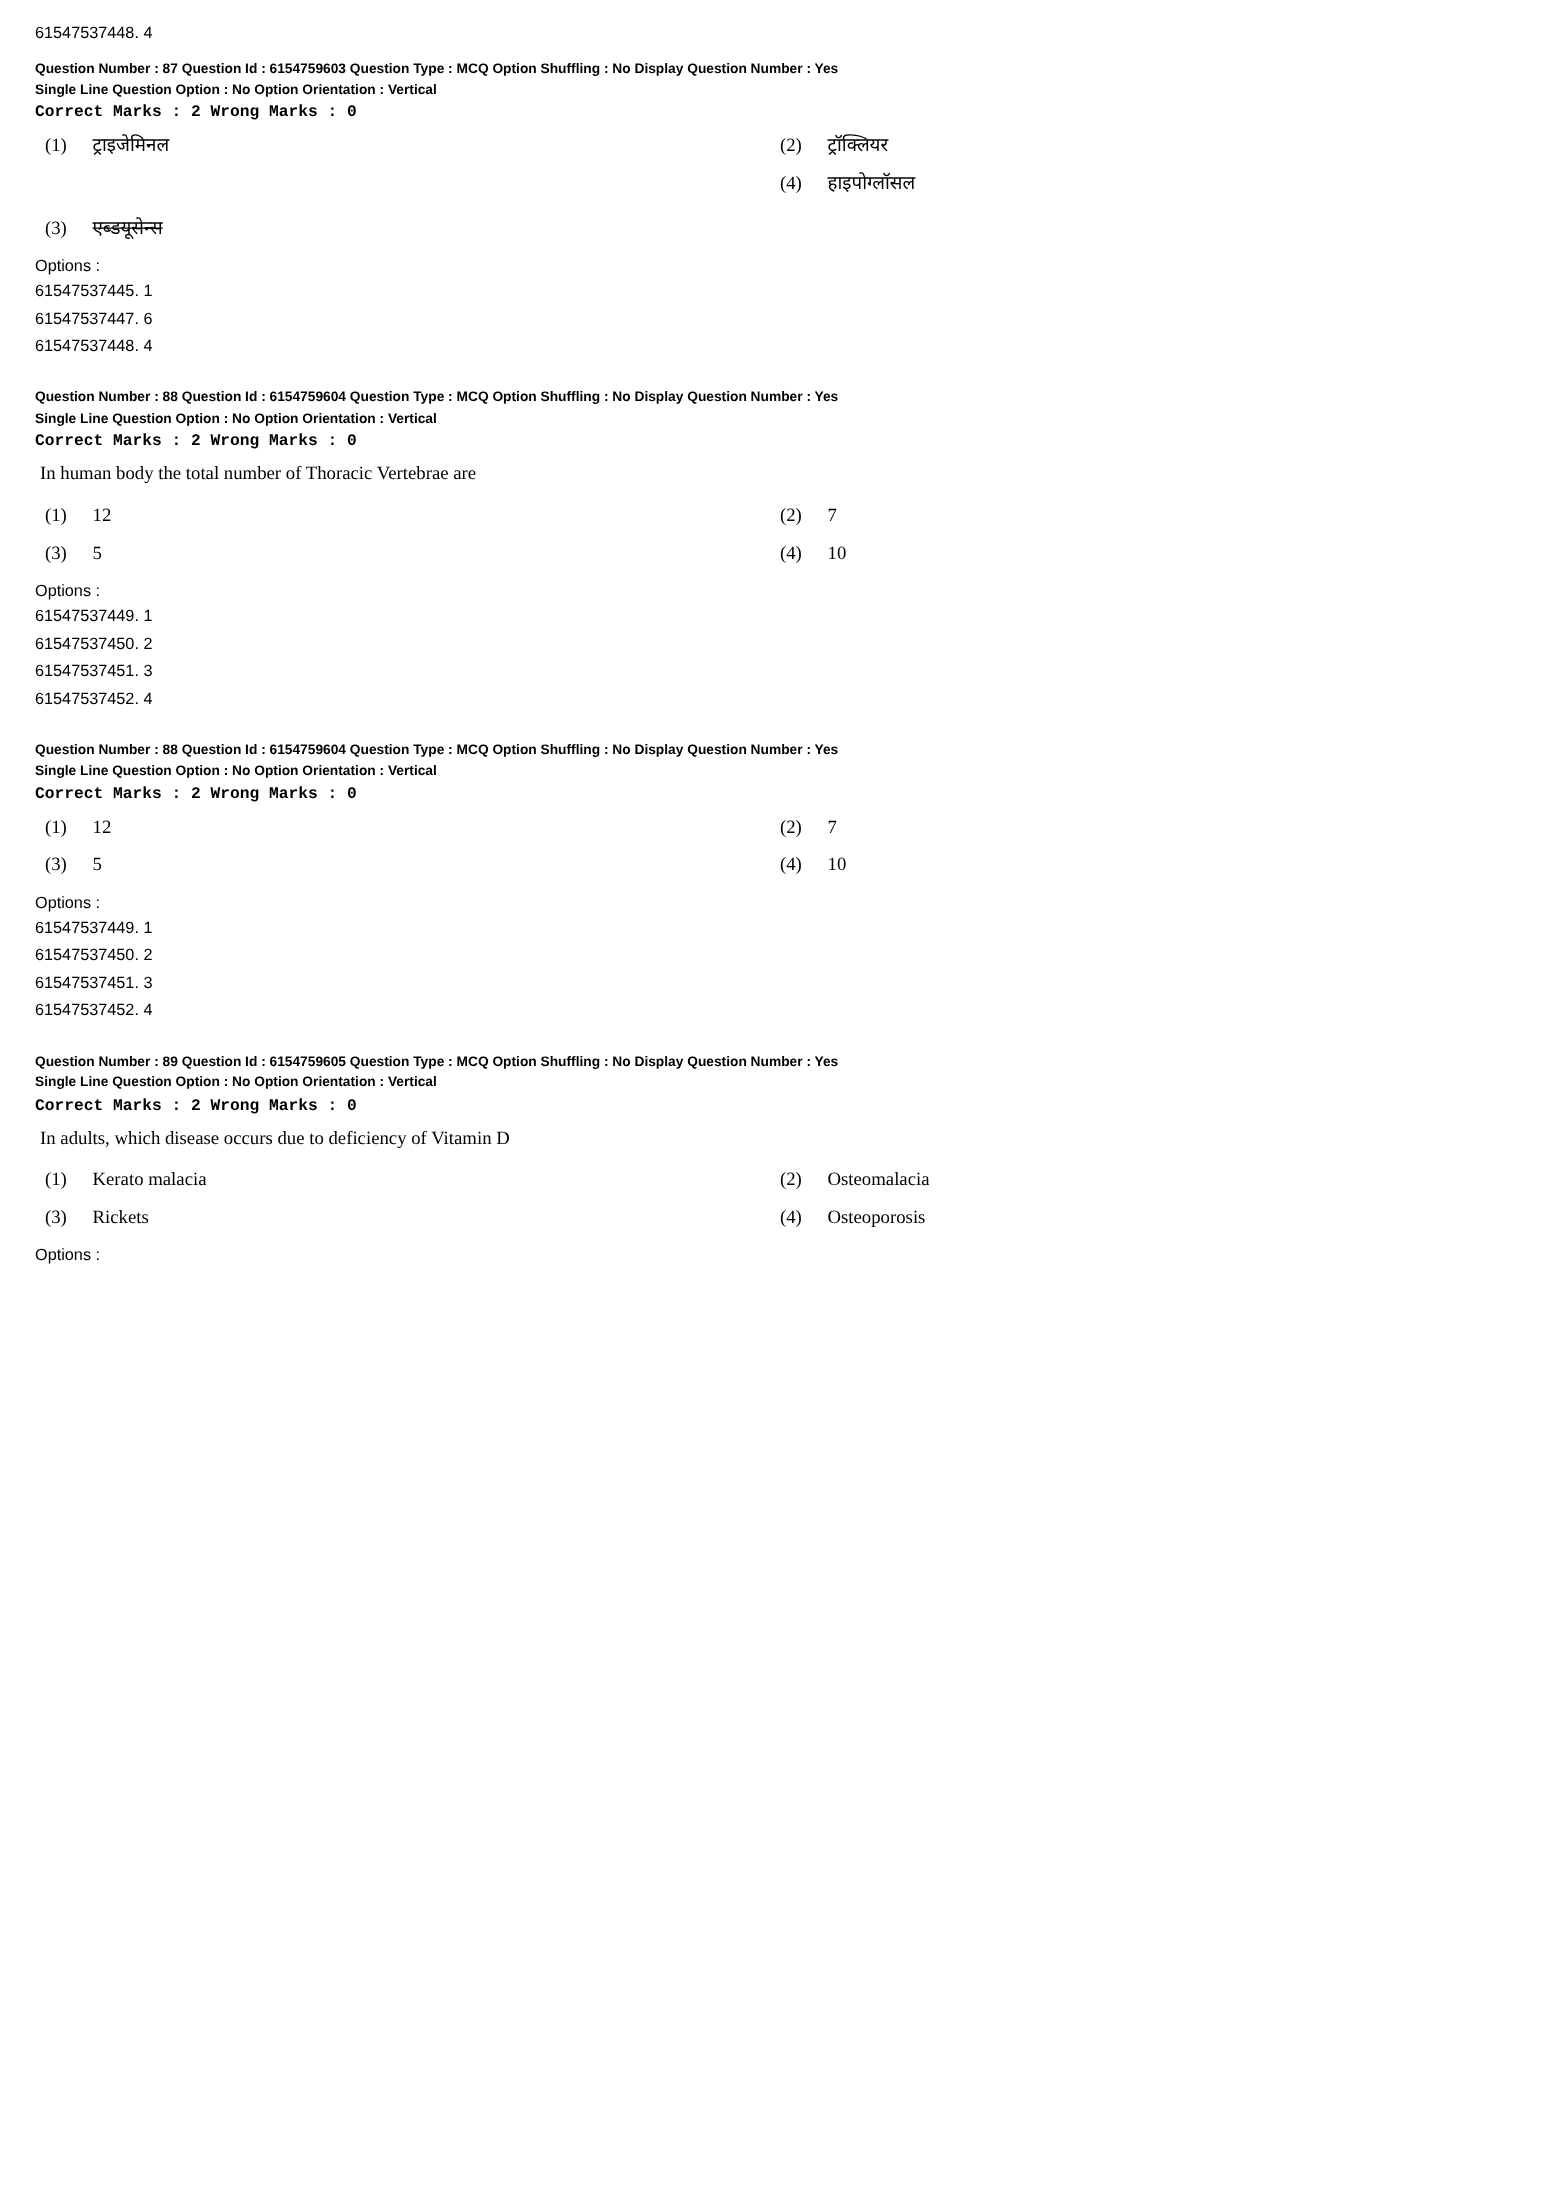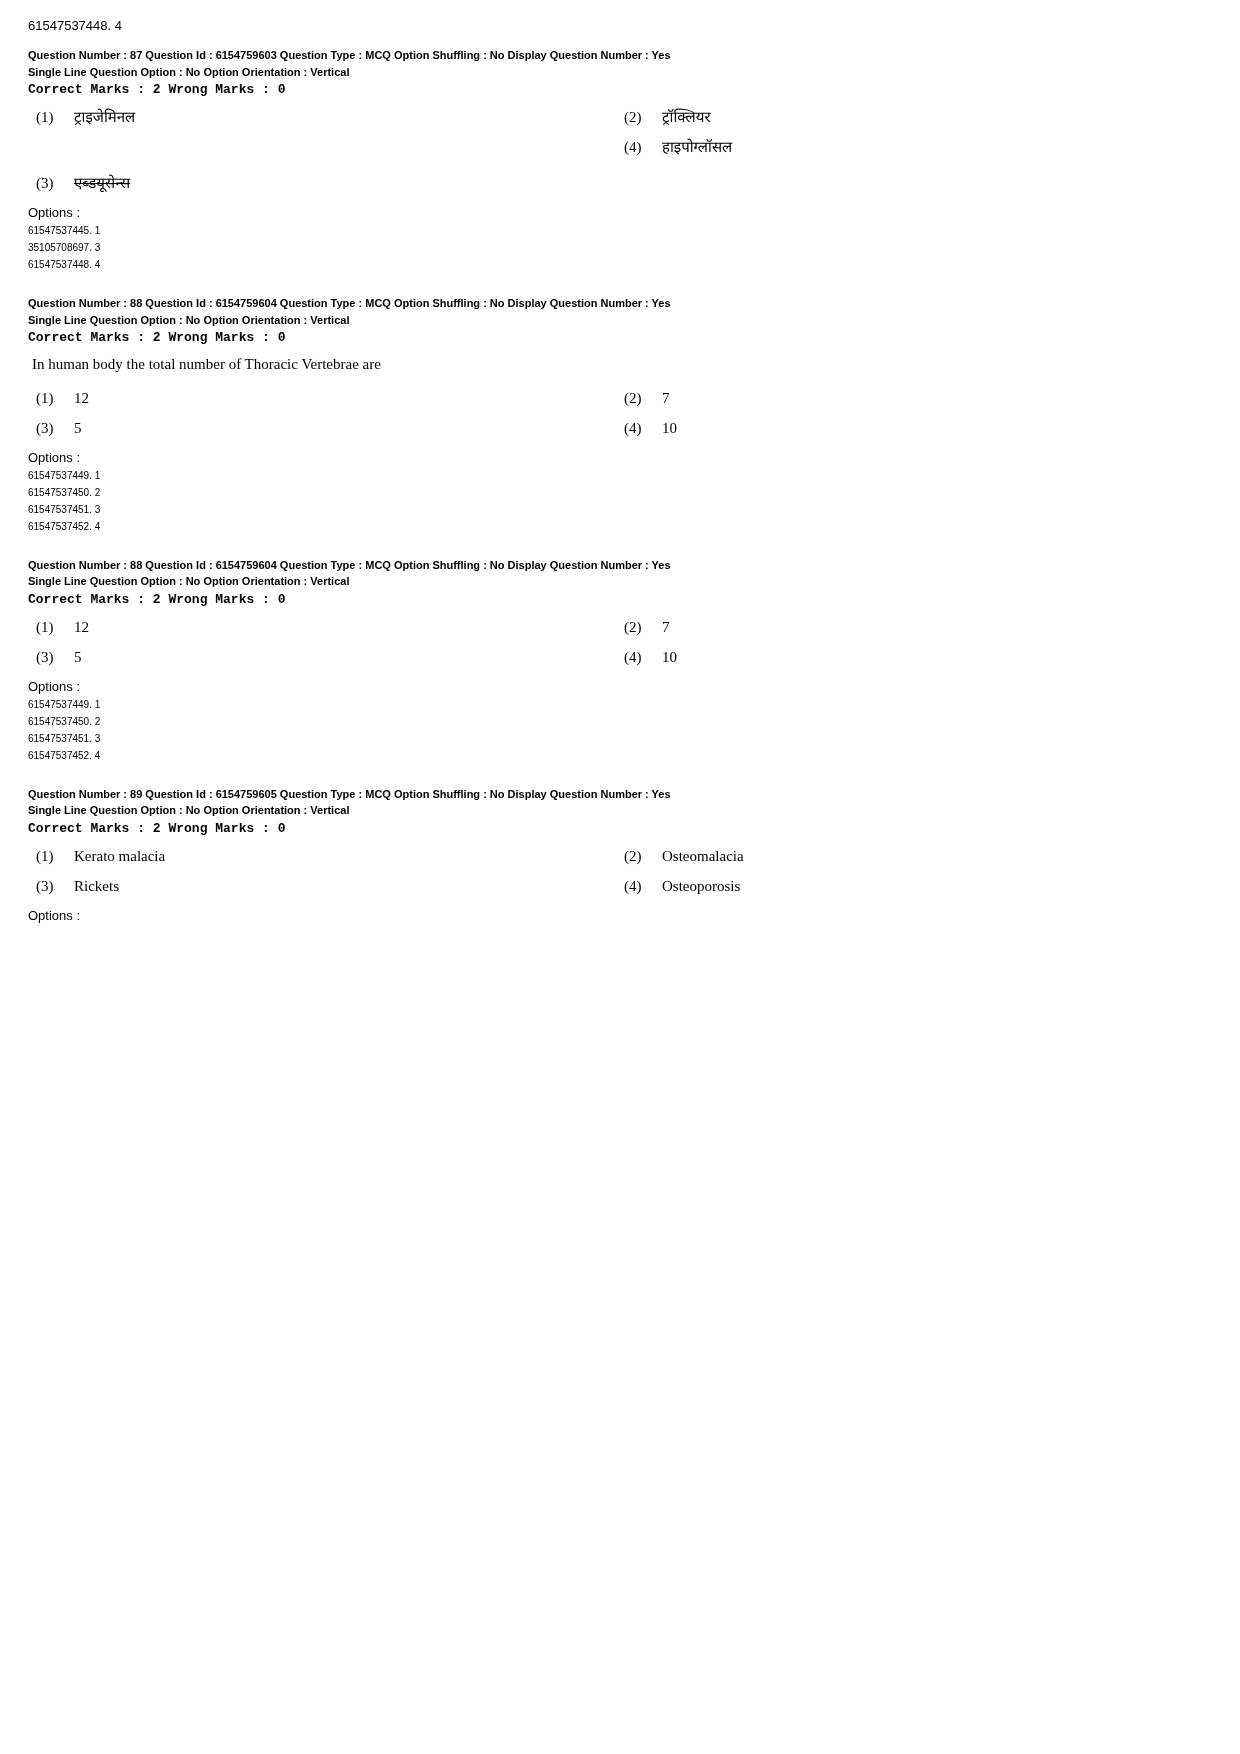--- a/index.html
+++ b/index.html
@@ -62,21 +62,21 @@
       font-weight: normal;
       font-family: Arial, sans-serif;
       margin-bottom: 2px;
     }
     .options-list {
       font-size: 13px;
       font-family: Arial, sans-serif;
       line-height: 1.7;
     }
     .options-list div {
-      font-size: 10px;
+      font-size: 13px;
     }
     .strikethrough {
       text-decoration: line-through;
       margin-top: 36px;
     }
   </style>
 </head>
 <body>
 
 <div class="page-id">61547537448. 4</div>
@@ -99,21 +99,21 @@
           <span class="strikethrough">एब्डयूसेन्स</span>
         </div>
         <div class="option-item">
           <span class="option-num">(4)</span>
           <span>हाइपोग्लॉसल</span>
         </div>
       </div>
       <div class="options-label">Options :</div>
       <div class="options-list">
         <div>61547537445. 1</div>
-        <div>35105708697. 3</div>
+        <div>61547537447. 6</div>
         <div>61547537448. 4</div>
       </div>
     </div>
     <div class="question-block">
       <div class="question-meta">Question Number : 88  Question Id : 6154759604  Question Type : MCQ  Option Shuffling : No  Display Question Number : Yes<br>Single Line Question Option : No  Option Orientation : Vertical</div>
       <div class="question-marks">Correct Marks : 2  Wrong Marks : 0</div>
       <div class="question-text">In human body the total number of Thoracic Vertebrae are</div>
       <div class="options-grid">
         <div class="option-item">
           <span class="option-num">(1)</span>
@@ -165,20 +165,21 @@
       <div class="options-list">
         <div>61547537449. 1</div>
         <div>61547537450. 2</div>
         <div>61547537451. 3</div>
         <div>61547537452. 4</div>
       </div>
     </div>
     <div class="question-block">
       <div class="question-meta">Question Number : 89  Question Id : 6154759605  Question Type : MCQ  Option Shuffling : No  Display Question Number : Yes<br>Single Line Question Option : No  Option Orientation : Vertical</div>
       <div class="question-marks">Correct Marks : 2  Wrong Marks : 0</div>
+      <div class="question-text">In adults, which disease occurs due to deficiency of Vitamin D</div>
       <div class="options-grid">
         <div class="option-item">
           <span class="option-num">(1)</span>
           <span>Kerato malacia</span>
         </div>
         <div class="option-item">
           <span class="option-num">(2)</span>
           <span>Osteomalacia</span>
         </div>
         <div class="option-item">

